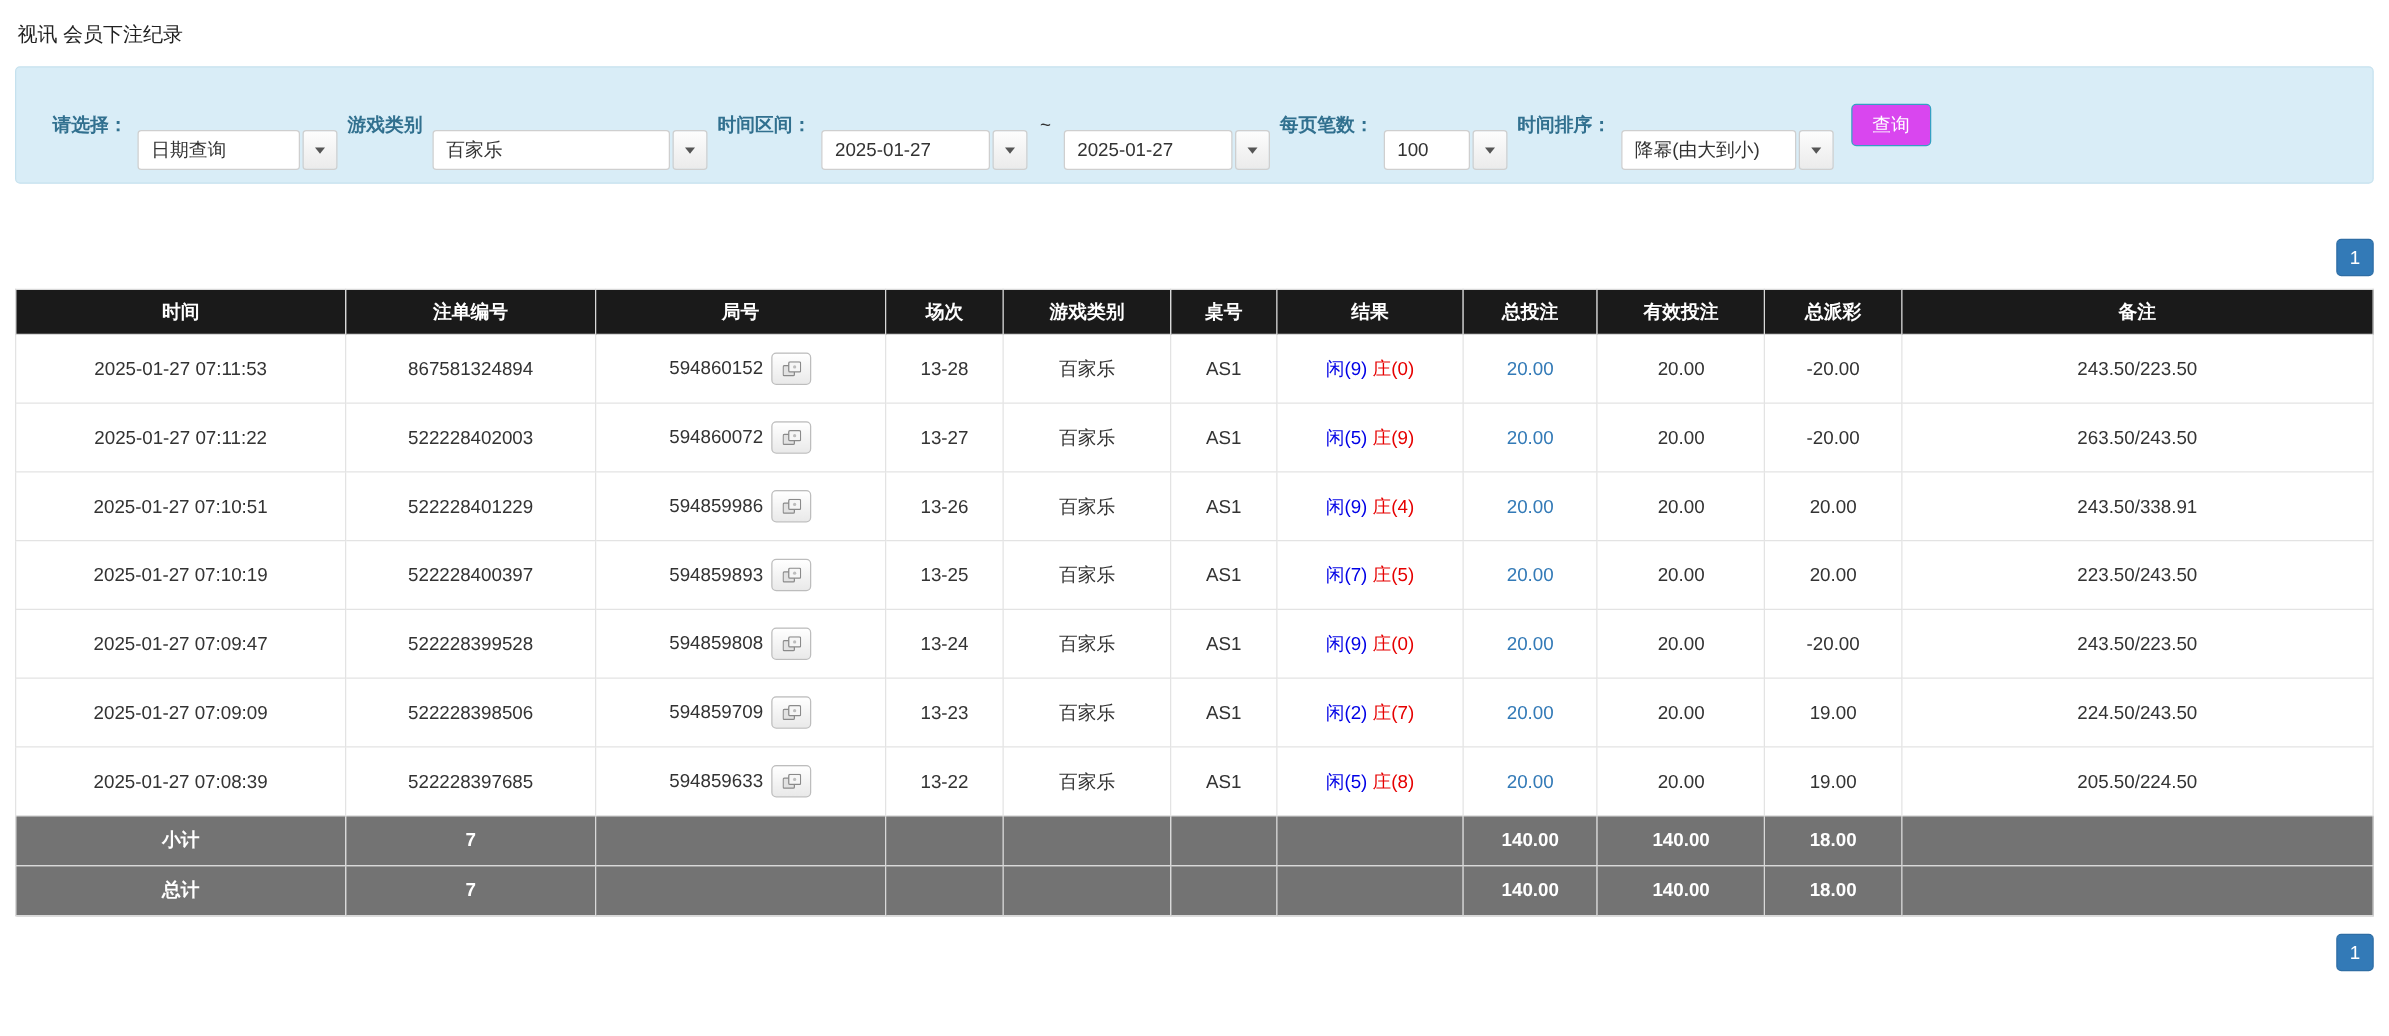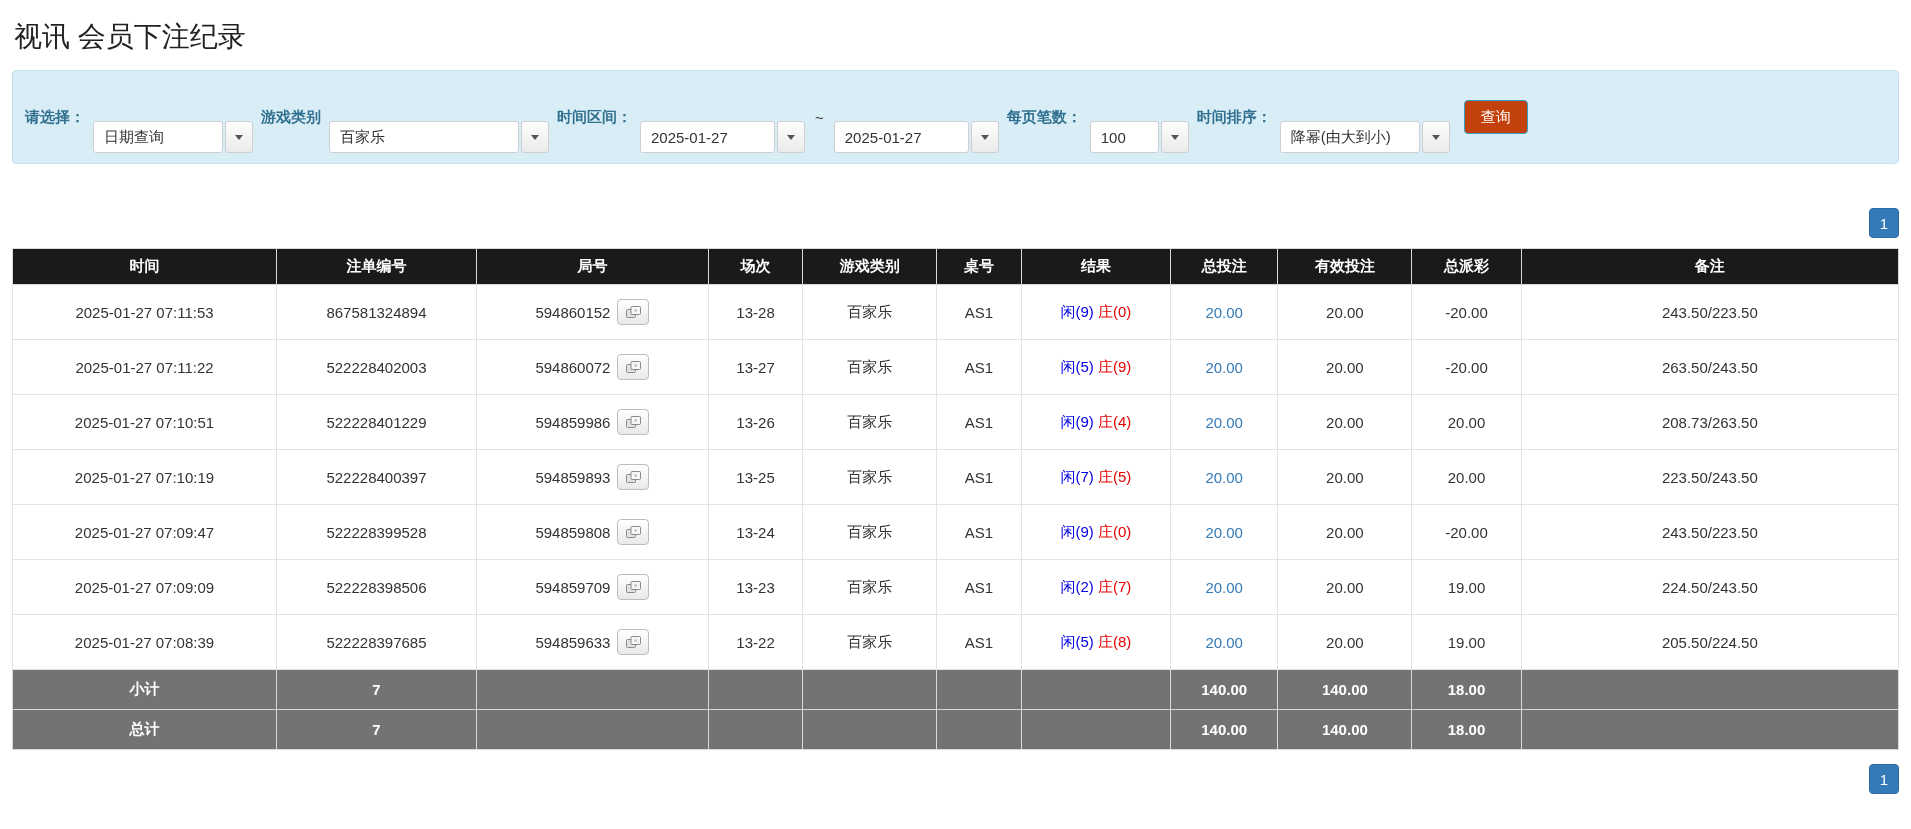--- a/index.html
+++ b/index.html
@@ -5,32 +5,32 @@
   * { box-sizing: border-box; }
   html, body { margin: 0; padding: 0; background: #fff; }
   body {
     font-family: "Liberation Sans", "DejaVu Sans", sans-serif;
     color: #333;
     font-size: 15px;
   }
   .page { padding: 6px 12px 20px 12px; width: 100%; max-width: 1911px; }
 
   .page-title {
-    font-size: 28px;
+    font-size: 16px;
     font-weight: 400;
     color: #222;
     margin: 12px 2px 14px 2px;
   }
 
   
   .filter-bar {
     background: #d9edf7;
     border: 1px solid #c5e1ee;
     border-radius: 4px;
-    padding: 10px 12px;
+    padding: 10px 29px;
     display: flex;
     align-items: center;
     gap: 8px;
     white-space: nowrap;
   }
   .f-label {
     color: #31708f;
     font-weight: bold;
     font-size: 15px;
   }
@@ -68,21 +68,21 @@
   .w-game .combo-value { width: 190px; }
   .w-date .combo-value { width: 135px; }
   .w-pp   .combo-value { width: 69px; }
   .w-sort .combo-value { width: 140px; }
   .tilde { color: #333; margin: 0 2px; }
 
   .search-btn {
     margin-left: 6px;
     height: 34px;
     padding: 0 16px;
-    background: #c2410c;
+    background: #d946ef;
     border: 1px solid #35a0c2;
     border-radius: 4px;
     color: #fff;
     font-size: 15px;
     font-family: inherit;
     cursor: pointer;
   }
 
   
   .summary-bar {
@@ -331,21 +331,21 @@
     <td>13-26</td>
     <td>百家乐</td>
     <td>AS1</td>
     <td>
       <span class="res-player">闲(9)</span>
       <span class="res-banker">庄(4)</span>
     </td>
     <td><span class="link-blue">20.00</span></td>
     <td>20.00</td>
     <td>20.00</td>
-    <td>208.73/263.50</td>
+    <td>243.50/338.91</td>
   </tr>
 
   <tr>
     <td>2025-01-27 07:10:19</td>
     <td>522228400397</td>
     <td>
       <span class="round-num">594859893</span><button class="round-btn">
               <svg width="15" height="13" viewBox="0 0 15 13">
                 <rect x="0.5" y="3.5" width="9" height="8" rx="1" fill="#e2e2e2" stroke="#8a8a8a"></rect>
                 <rect x="5" y="0.5" width="9.5" height="8" rx="1" fill="#f6f6f6" stroke="#8a8a8a"></rect>

